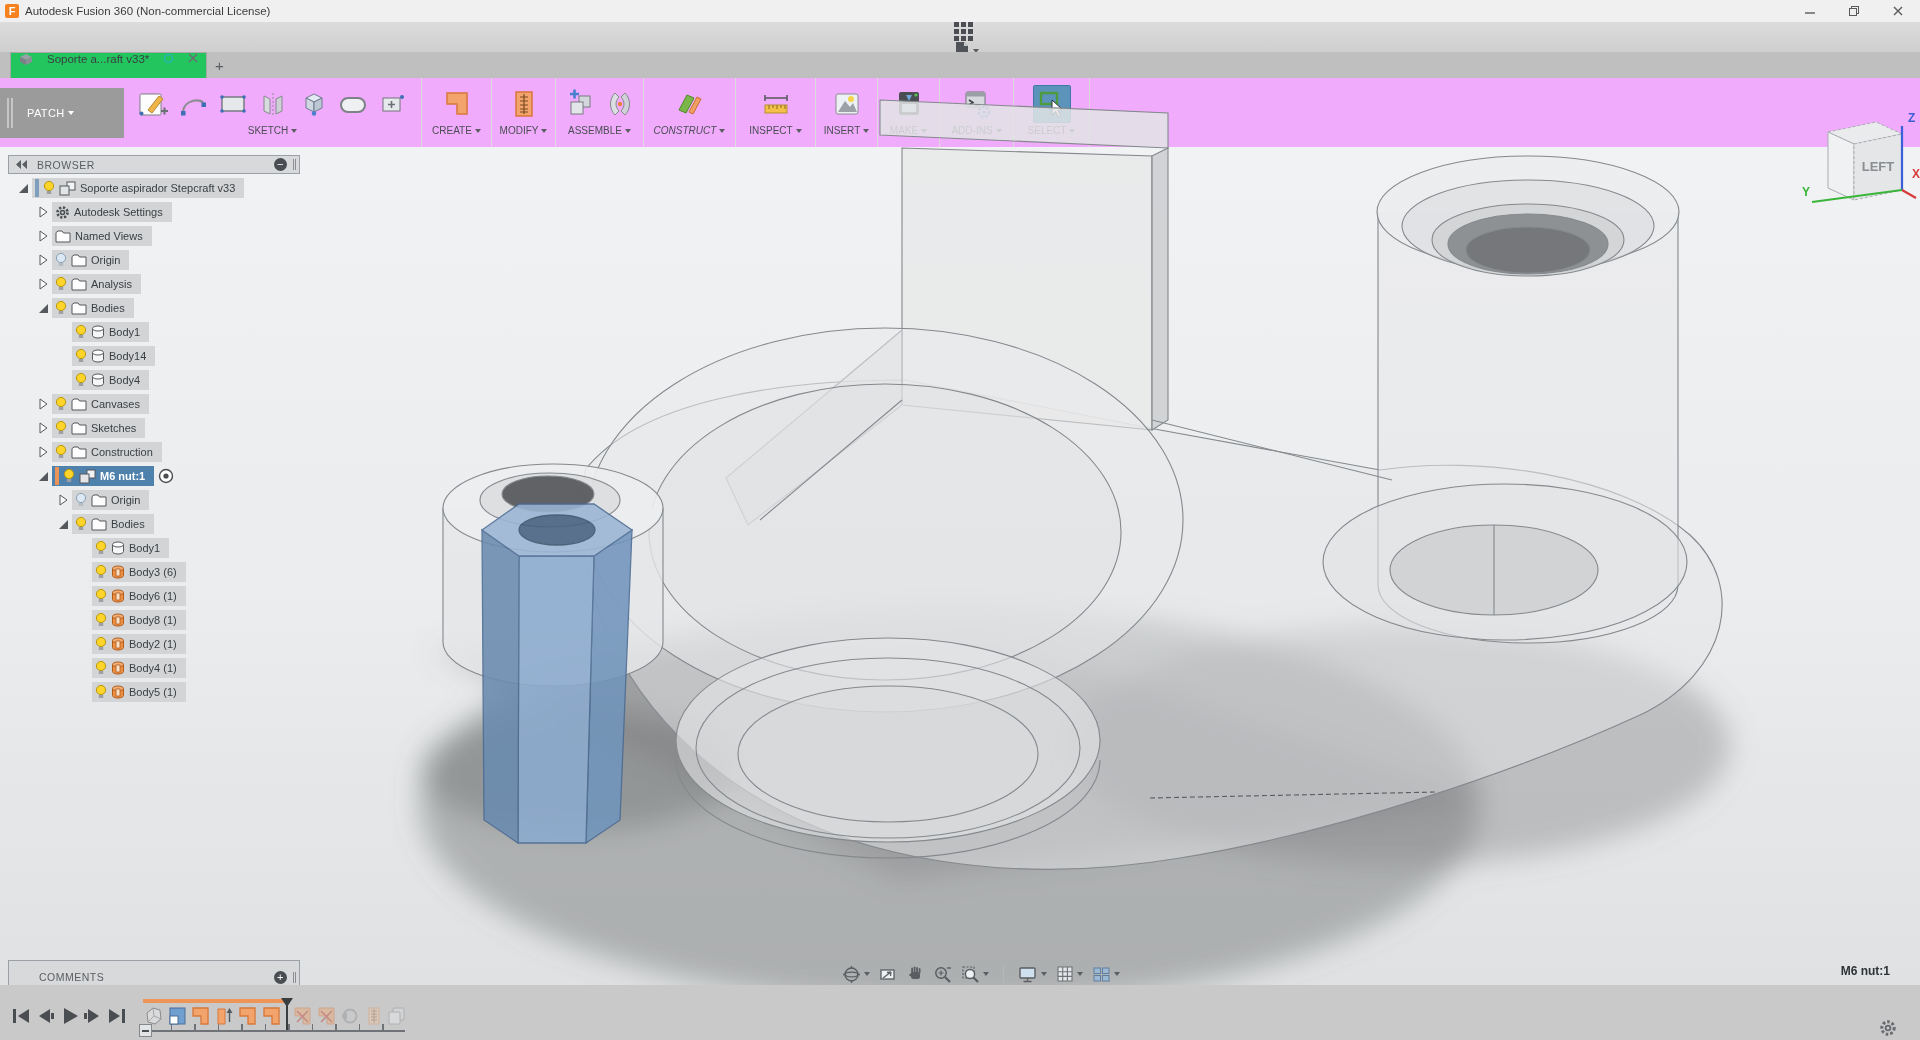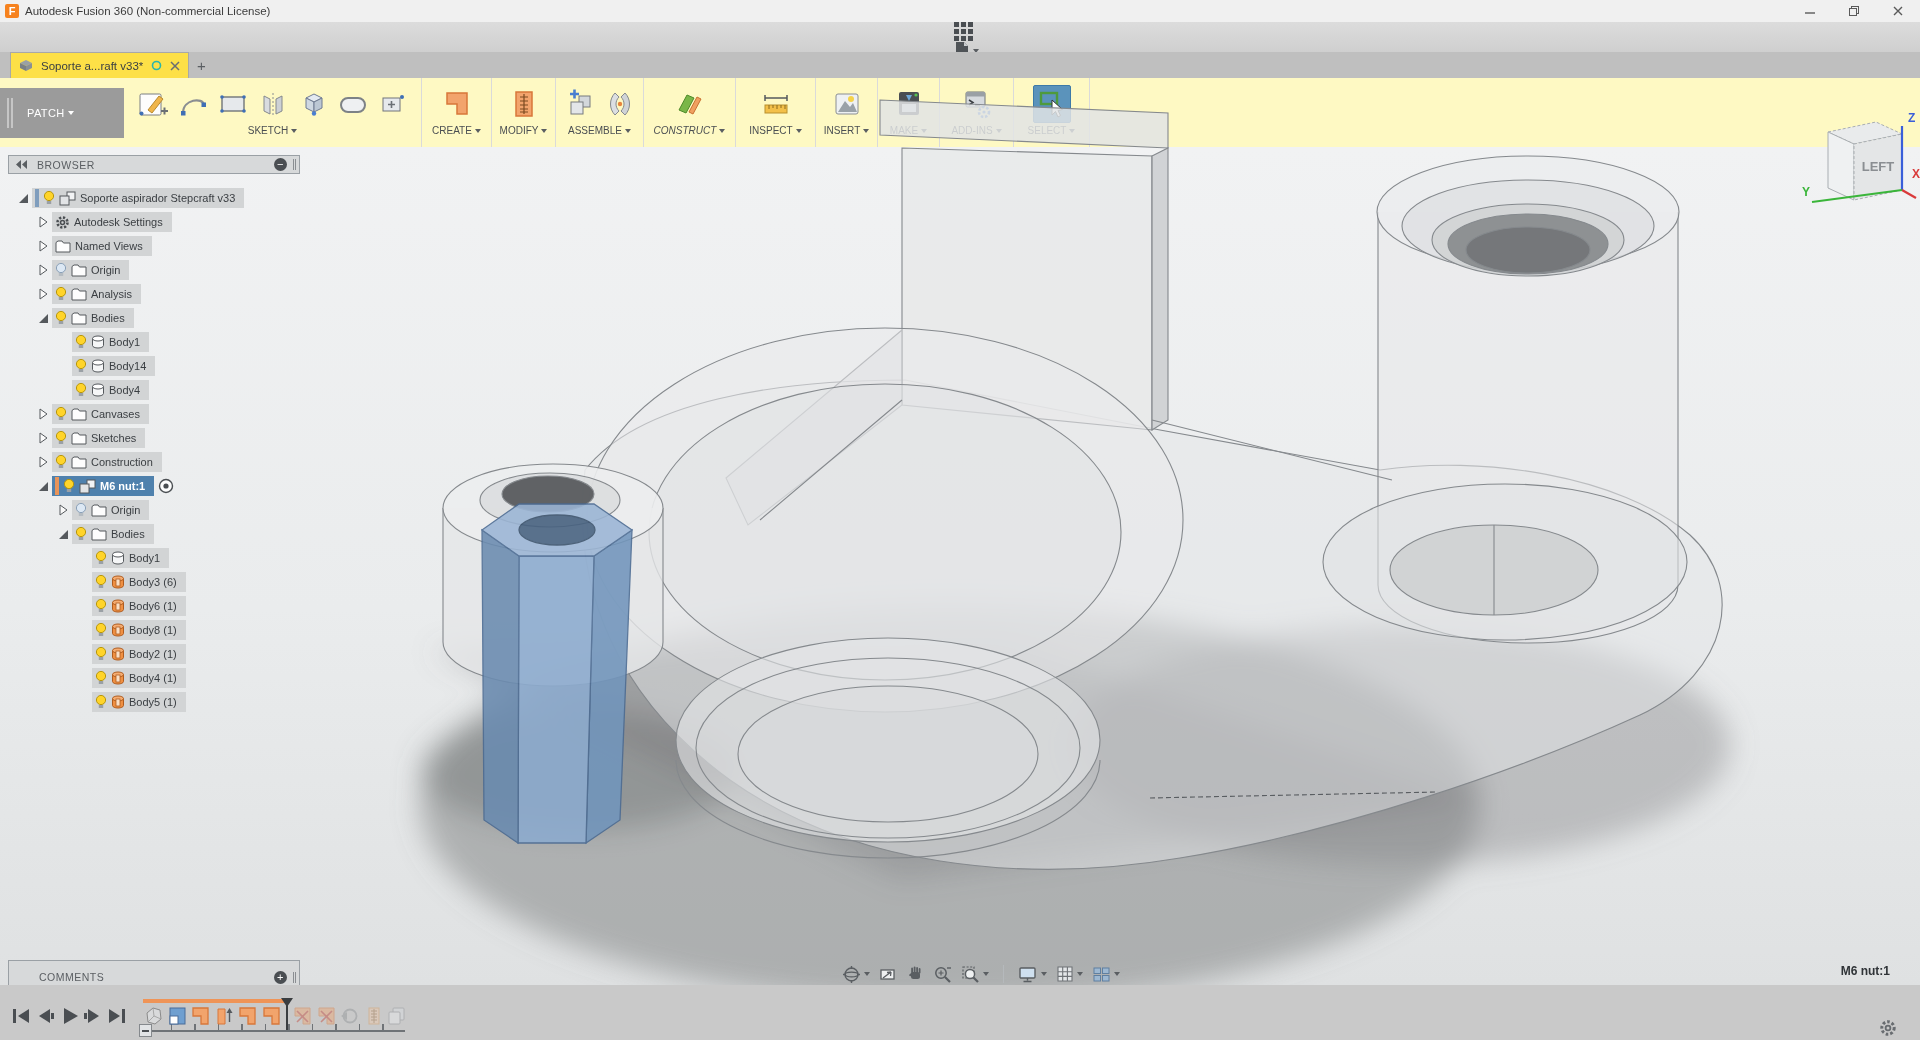--- a/index.html
+++ b/index.html
@@ -19,26 +19,26 @@
   .qbtn{height:26px;display:flex;align-items:center;justify-content:center;padding:0 6px;}
   .qbtn.dis{opacity:.45;}
   #qat-right{margin-left:auto;display:flex;align-items:center;gap:10px;padding-right:14px;
     font-size:12px;color:#3f4448;}
   #user-menu{display:flex;align-items:center;gap:4px;}
   #help-circle{width:17px;height:17px;border-radius:50%;background:#7a7e82;color:#fff;
     font-size:11px;font-weight:bold;display:flex;align-items:center;justify-content:center;}
   
   #tabbar{position:absolute;left:0;top:52px;width:1920px;height:26px;background:#bfbfbf;
     display:flex;align-items:flex-end;}
-  #doc-tab{height:25px;margin-left:10px;background:#fde047;border:1px solid #a8a8a8;border-bottom:none;
-    display:flex;align-items:center;gap:8px;padding:0 8px;font-size:11.5px;color:#3c4043;}
+  #doc-tab{height:25px;margin-left:10px;background:#22c55e;border:1px solid #a8a8a8;border-bottom:none;
+    display:flex;align-items:flex-start;gap:14px;padding:0 8px;font-size:11.5px;color:#3c4043;}
   #newtab{width:24px;height:25px;display:flex;align-items:center;justify-content:center;
     font-size:15px;color:#5a5e62;}
   
-  #ribbon{position:absolute;left:0;top:78px;width:1920px;height:69px;background:#fef9c3;
+  #ribbon{position:absolute;left:0;top:78px;width:1920px;height:69px;background:#f0abfc;
     border-bottom:1px solid #0c4a6e;display:flex;}
   #patch-box{width:124px;height:50px;margin-top:10px;background:#9b9b9b;color:#fff;
     display:flex;align-items:center;font-size:11px;letter-spacing:.4px;}
   #patch-grip{width:2px;height:30px;border-left:2px solid #c6c6c6;border-right:2px solid #c6c6c6;
     margin:0 14px 0 7px;}
   .rgroup{display:flex;flex-direction:column;align-items:center;border-right:1px solid #dadada;
     padding-top:6px;box-sizing:border-box;}
   .ricons{display:flex;gap:2px;height:40px;align-items:center;}
   .rbtn{width:38px;height:38px;display:flex;align-items:center;justify-content:center;border-radius:2px;}
   .rbtn-active{background:#5b93bb;border:1px solid #3d7aa8;box-sizing:border-box;}
@@ -469,21 +469,21 @@
 
   <div class="panel-head" style="top:8px">
     <svg width="12" height="9" style="margin-left:7px">
         <path d="M5,0 L0,4.5 L5,9 Z M11,0 L6,4.5 L11,9 Z" fill="#5a5e62"></path>
       </svg>
     <span style="margin-left:9px">BROWSER</span>
     <div class="ph-circle">−</div>
     <div class="ph-grip"></div>
   </div>
   <div id="tree">
-      <div class="trow" style="padding-left: 8px; margin-top: 10px;">
+      <div class="trow" style="padding-left: 8px;">
         <span class="texp">
           <svg width="11" height="11">
             <polygon points="1,10 10,10 10,1" fill="#55595d"></polygon>
           </svg>
         </span>
         <span class="chip">
           <span class="cbar cbar-blue"></span>
           <span class="tico">
             <svg width="12" height="14">
               <circle cx="6" cy="5" r="4.6" fill="#ffd42a" stroke="#b8960a"></circle>

